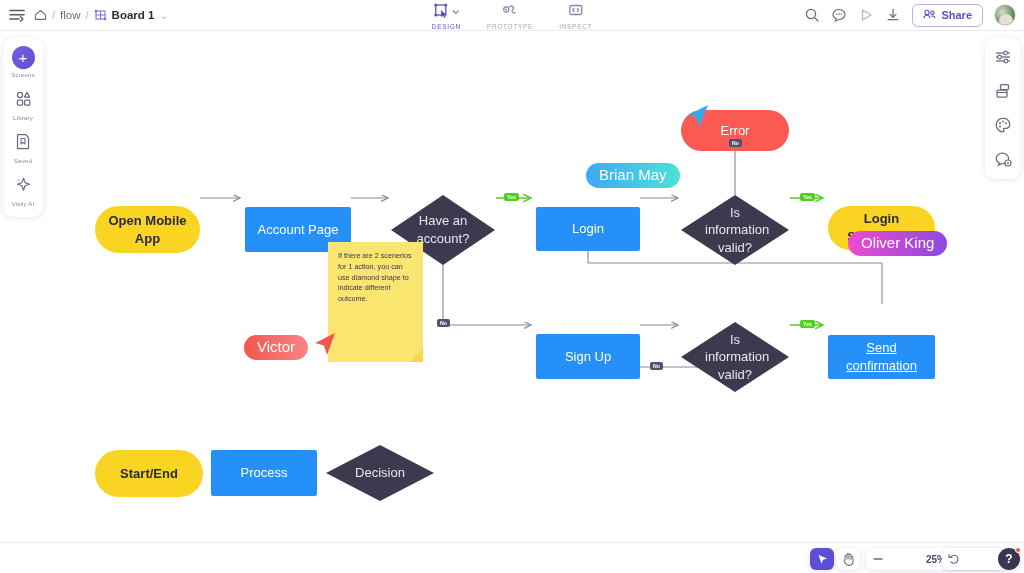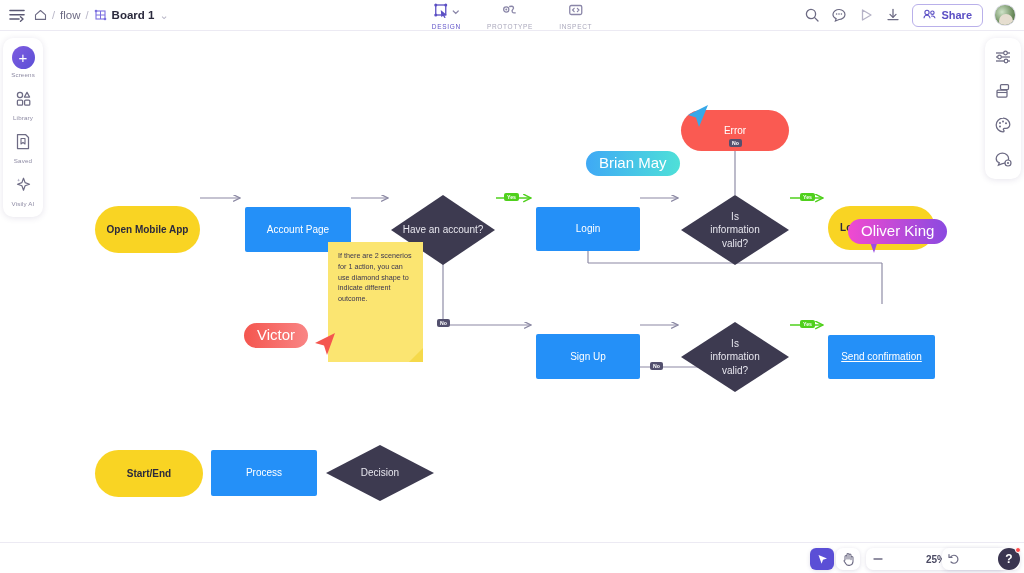--- a/index.html
+++ b/index.html
@@ -80,21 +80,21 @@
     padding: 10px 0; display: flex; flex-direction: column; align-items: center; gap: 16px;
     z-index: 40;
   }
   .rr-item { cursor: pointer; display:flex; align-items:center; justify-content:center; }
 
   
   .canvas { position: absolute; top: 31px; left: 0; width: 1024px; height: 511px; background: #fff; overflow: hidden; }
   .canvas svg { position: absolute; top: 0; left: 0; }
 
   .node { position: absolute; display: flex; align-items: center; justify-content: center; text-align: center; }
-  .node-label { font-size: 10px; line-height: 1.35; padding: 0 6px; }
+  .node-label { font-size: 13px; line-height: 1.35; padding: 0 6px; }
 
   .pill { border-radius: 999px; }
   .rect  { border-radius: 2px; }
 
   .sticky {
     position: absolute; background: #fbe571;
     font-size: 7.2px; line-height: 1.5; color: #3a3550; padding: 9px 10px 0 10px;
   }
   .sticky .fold {
     position: absolute; right: 0; bottom: 0; width: 0; height: 0;
@@ -105,21 +105,21 @@
     position: absolute; font-size: 5.2px; color: #fff; font-weight: bold;
     padding: 1.5px 3px; border-radius: 2px; line-height: 1;
     display:flex; align-items:center; justify-content:center;
   }
   .badge-yes { background: #4fd01c; }
   .badge-no  { background: #53506e; }
 
   
   .cursor-pill {
     position: absolute; border-radius: 999px; color: #fff;
-    font-size: 15px; padding: 3px 13px 5px; white-space: nowrap;
+    font-size: 15px; padding: 3px 13px 5px; white-space: nowrap; margin-top: 12px;
   }
 
   
   .bottombar {
     position: absolute; bottom: 0; left: 0; width: 1024px; height: 31px;
     border-top: 1px solid #eceaf3; background: #fff; z-index: 50;
   }
   .bb-group {
     position: absolute; display: flex; align-items: center;
     background: #fff; border-radius: 7px;

